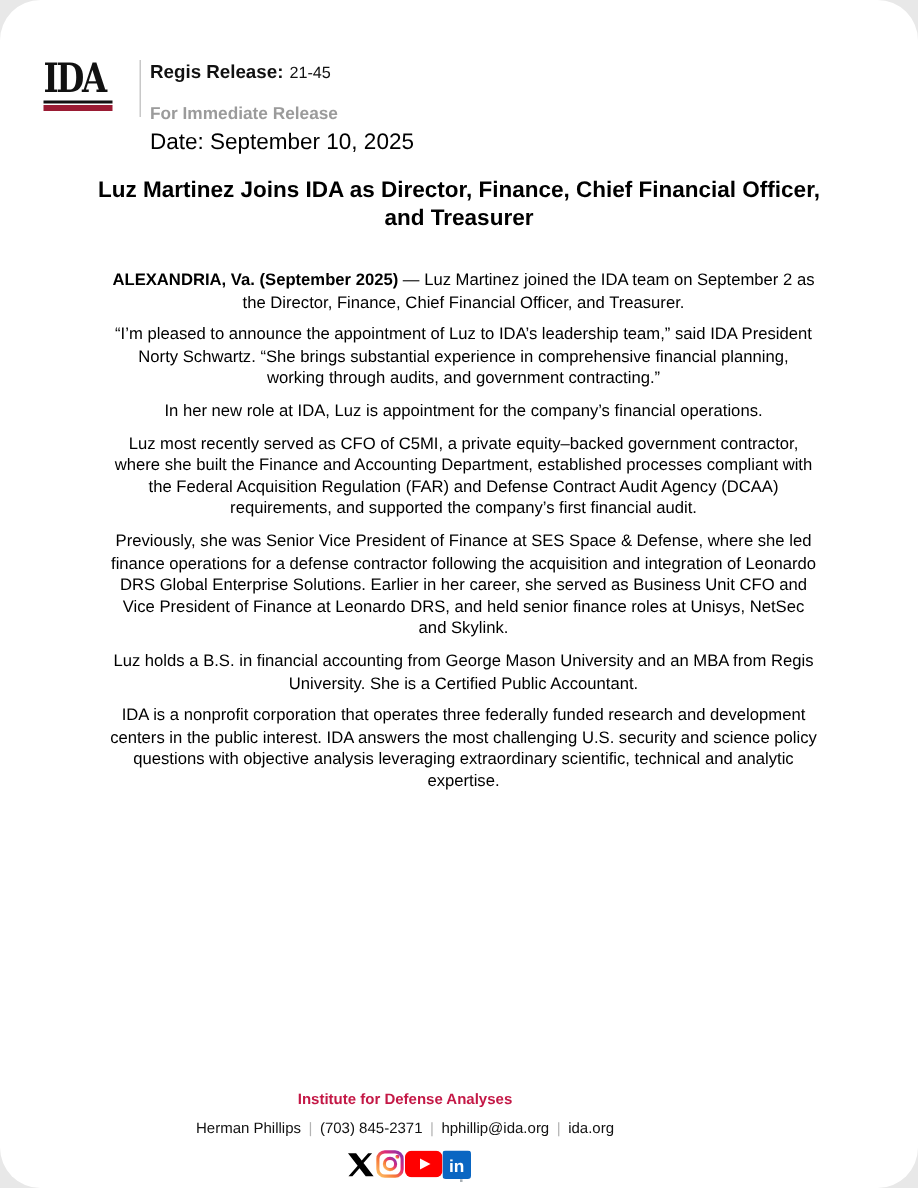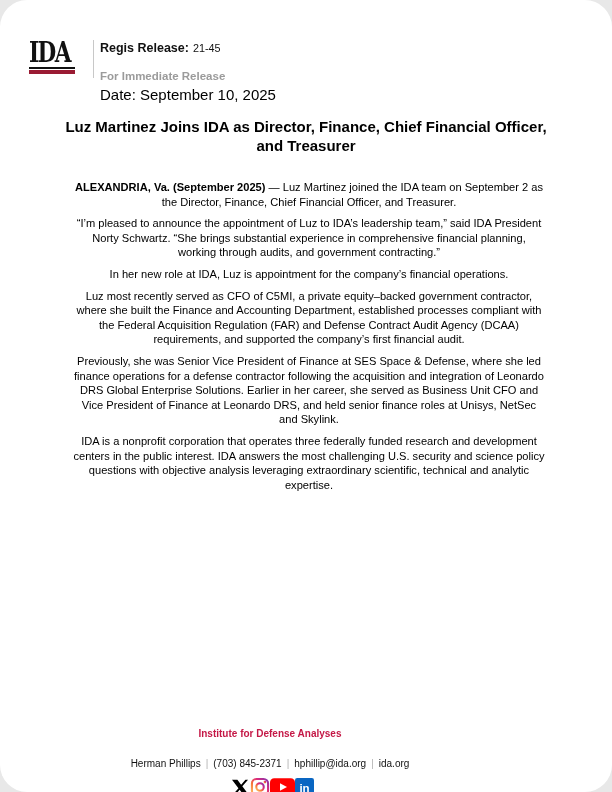--- a/index.html
+++ b/index.html
@@ -61,21 +61,21 @@
     font-size: 11.1px;
     line-height: 14.6px;
     color: #000;
   }
   .content p { margin: 0 0 7px 0; text-align: center; }
   .lead { font-weight: 700; }
 
   
   .footer { position: absolute; left: 0; top: 728px; width: 540px; text-align: center; }
   .footer-org { font-size: 10px; font-weight: 700; color: #c41846; }
-  .footer-contact { font-size: 10px; color: #111; margin-top: 19px; }
+  .footer-contact { font-size: 10px; color: #111; margin-top: 8px; }
   .sep { color: #b3b3b3; padding: 0 5px; }
   .social-row {
     margin-top: 6px;
     display: flex;
     justify-content: center;
     align-items: center;
     height: 24px;
   }
   .social-row svg { display: block; }
   .li-dot {
@@ -109,20 +109,21 @@
   </div>
 
   <div class="headline">Luz Martinez Joins IDA as Director, Finance, Chief Financial Officer, and Treasurer</div>
 
   <div class="content">
     <p><span class="lead">ALEXANDRIA, Va. (September 2025)</span><span> — Luz Martinez joined the IDA team on September 2 as the Director, Finance, Chief Financial Officer, and Treasurer.</span></p>
     <p><span class="lead"></span><span>“I’m pleased to announce the appointment of Luz to IDA’s leadership team,” said IDA President Norty Schwartz. “She brings substantial experience in comprehensive financial planning, working through audits, and government contracting.”</span></p>
     <p><span class="lead"></span><span>In her new role at IDA, Luz is appointment for the company’s financial operations.</span></p>
     <p><span class="lead"></span><span>Luz most recently served as CFO of C5MI, a private equity–backed government contractor, where she built the Finance and Accounting Department, established processes compliant with the Federal Acquisition Regulation (FAR) and Defense Contract Audit Agency (DCAA) requirements, and supported the company’s first financial audit.</span></p>
     <p><span class="lead"></span><span>Previously, she was Senior Vice President of Finance at SES Space &amp; Defense, where she led finance operations for a defense contractor following the acquisition and integration of Leonardo DRS Global Enterprise Solutions. Earlier in her career, she served as Business Unit CFO and Vice President of Finance at Leonardo DRS, and held senior finance roles at Unisys, NetSec and Skylink.</span></p>
+    <p><span class="lead"></span><span>Luz holds a B.S. in financial accounting from George Mason University and an MBA from Regis University. She is a Certified Public Accountant.</span></p>
     <p><span class="lead"></span><span>IDA is a nonprofit corporation that operates three federally funded research and development centers in the public interest. IDA answers the most challenging U.S. security and science policy questions with objective analysis leveraging extraordinary scientific, technical and analytic expertise.</span></p>
   </div>
 
   <div class="footer">
     <div class="footer-org">Institute for Defense Analyses</div>
     <div class="footer-contact">
       <span>Herman Phillips</span><span class="sep">|</span><span>(703) 845-2371</span><span class="sep">|</span><span>hphillip@ida.org</span><span class="sep">|</span><span>ida.org</span>
     </div>
     <div class="social-row">
 

